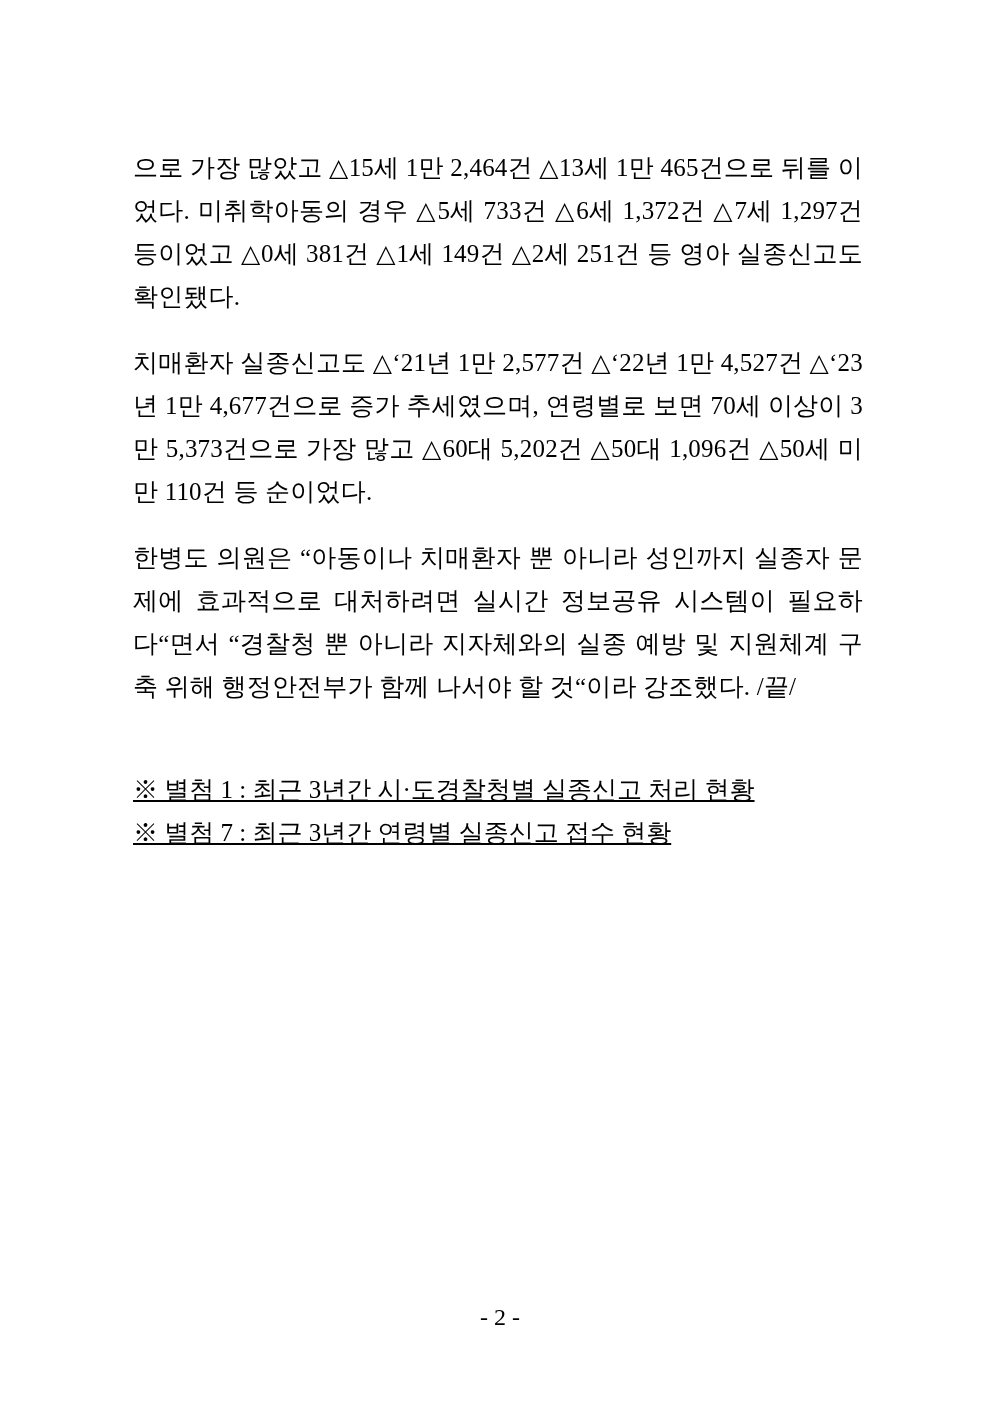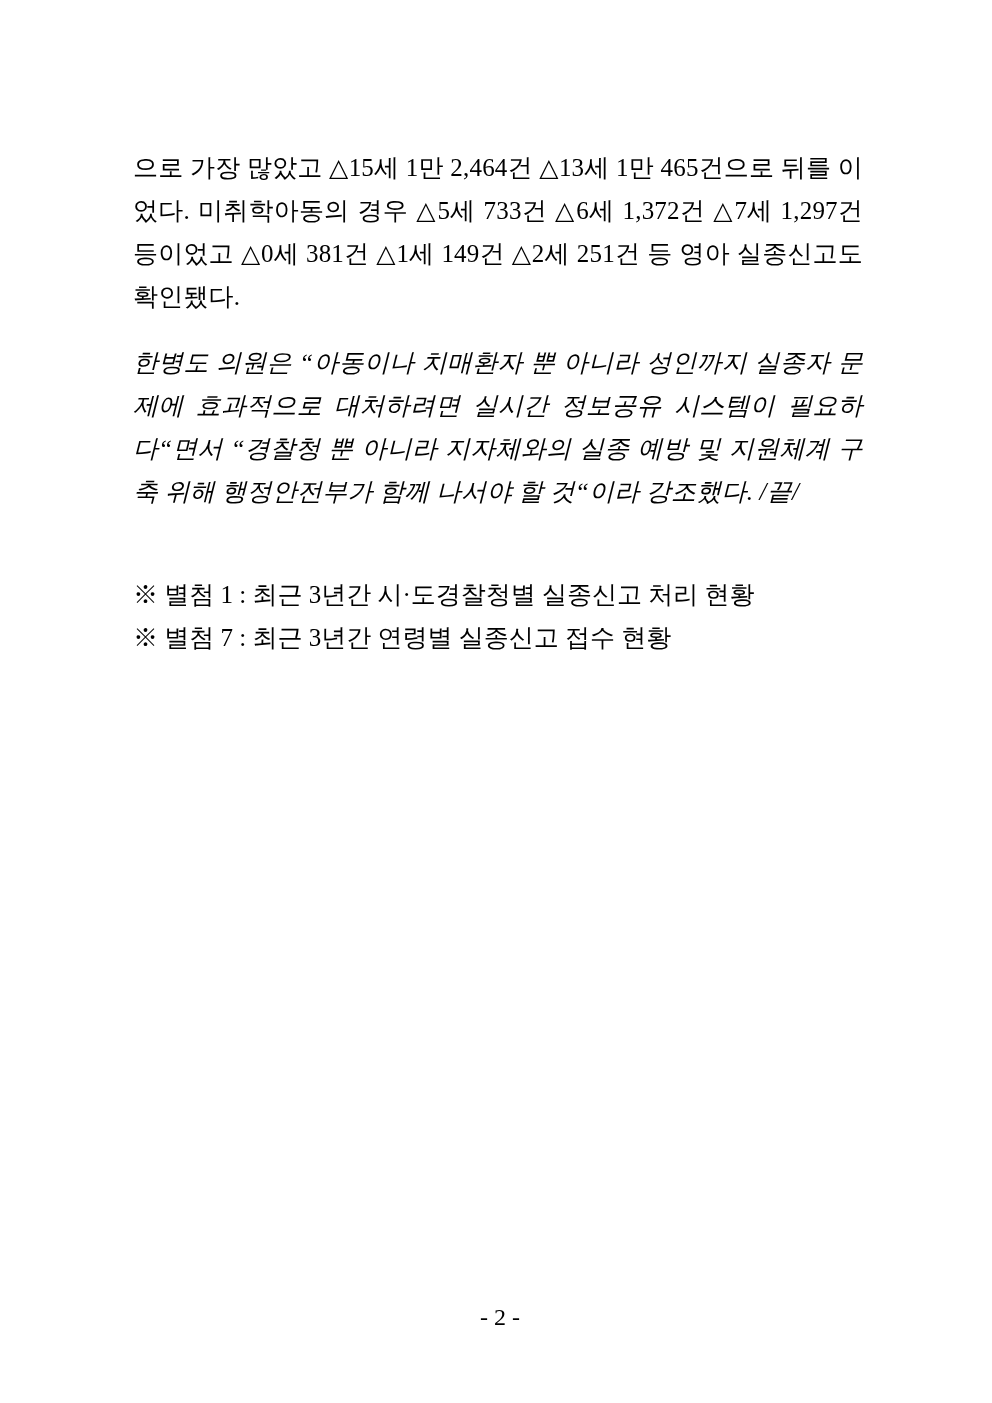--- a/index.html
+++ b/index.html
@@ -25,30 +25,30 @@
   }
   .para {
     font-size: 25px;
     line-height: 43px;
     text-align: justify;
     margin: 0 0 23px 0;
     letter-spacing: 0.2px;
   }
   .para:last-of-type {
     margin-bottom: 10px;
-    font-style: italic;
   }
   .attachments {
     margin-top: 60px;
   }
   .attachment-line {
     font-size: 25px;
     line-height: 43px;
     text-align: left;
     margin: 0;
+    text-decoration: underline;
   }
   .footer {
     position: absolute;
     left: 0;
     bottom: 73px;
     width: 100%;
     text-align: center;
     font-size: 24px;
     line-height: 26px;
     font-family: "Liberation Serif", "DejaVu Serif", serif;
@@ -58,20 +58,21 @@
 </head>
 <body>
 
 <div class="page">
 
   <div class="content">
 
     <p class="para">으로 가장 많았고 △15세 1만 2,464건 △13세 1만 465건으로 뒤를 이었다. 미취학아동의 경우 △5세 733건 △6세 1,372건 △7세 1,297건 등이었고 △0세 381건 △1세 149건 △2세 251건 등 영아 실종신고도 확인됐다.</p>
 
 
+    <p class="para">치매환자 실종신고도 △‘21년 1만 2,577건 △‘22년 1만 4,527건 △‘23년 1만 4,677건으로 증가 추세였으며, 연령별로 보면 70세 이상이 3만 5,373건으로 가장 많고 △60대 5,202건 △50대 1,096건 △50세 미만 110건 등 순이었다.</p>
 
 
     <p class="para">한병도 의원은 “아동이나 치매환자 뿐 아니라 성인까지 실종자 문제에 효과적으로 대처하려면 실시간 정보공유 시스템이 필요하다“면서 “경찰청 뿐 아니라 지자체와의 실종 예방 및 지원체계 구축 위해 행정안전부가 함께 나서야 할 것“이라 강조했다. /끝/</p>
 
     <div class="attachments">
       <p class="attachment-line">※ 별첨 1 : 최근 3년간 시·도경찰청별 실종신고 처리 현황</p>
       <p class="attachment-line">※ 별첨 7 : 최근 3년간 연령별 실종신고 접수 현황</p>
     </div>
 
   </div>

